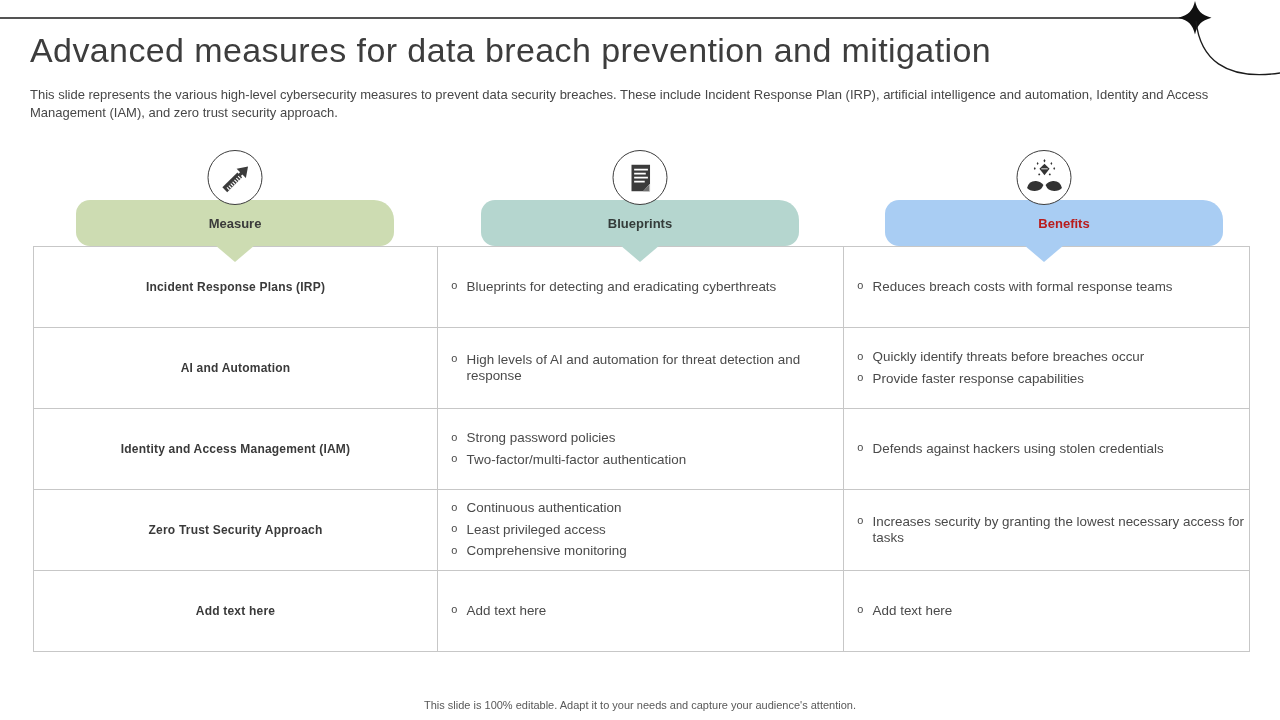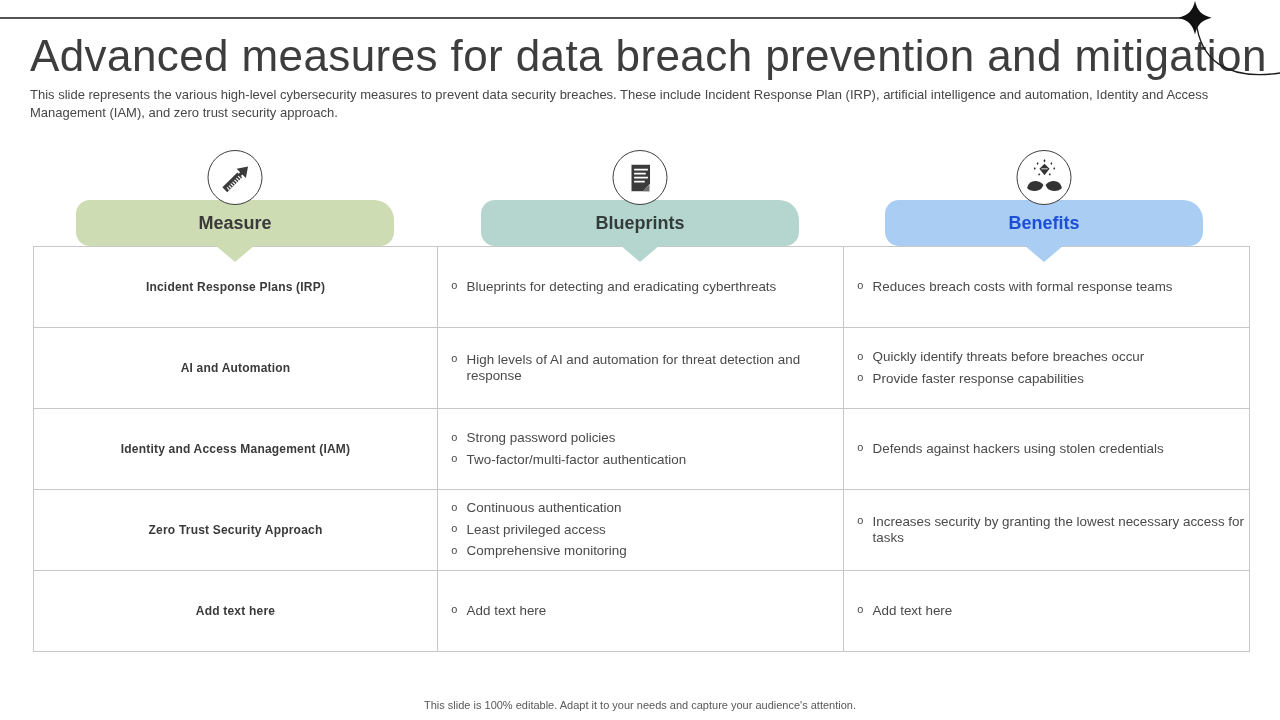--- a/index.html
+++ b/index.html
@@ -5,42 +5,42 @@
   html,body{margin:0;padding:0}
   body{
     width:1280px;height:720px;position:relative;overflow:hidden;
     background:#ffffff;font-family:"Liberation Sans",sans-serif;
   }
   
   .decor-svg{position:absolute;top:0;left:0;z-index:5;pointer-events:none}
   
   .slide-title{
     position:absolute;left:30px;top:31px;width:1230px;
-    font-size:44px;font-weight:400;letter-spacing:.4px;color:#3d3d3d;
+    font-size:34px;font-weight:400;letter-spacing:.4px;color:#3d3d3d;
     white-space:nowrap;
   }
   .slide-subtitle{
     position:absolute;left:30px;top:86px;width:1224px;
     font-size:13px;line-height:1.38;color:#474747;
   }
   
   .col-header{position:absolute;top:150px;width:318px;height:115px;z-index:2}
   .col-header.c0{left:76px}
   .col-header.c1{left:481px}
   .col-header.c2{left:885px}
   .icon-circle{
     position:absolute;left:50%;transform:translateX(-50%);top:0;
     width:53px;height:53px;border:1.7px solid #3d3d3d;border-radius:50%;
     background:#fff;display:flex;align-items:center;justify-content:center;z-index:3;
   }
   .tab{
     position:absolute;top:50px;left:0;width:318px;height:46px;
     border-radius:14px 20px 14px 14px;
     display:flex;align-items:center;justify-content:center;
-    font-weight:bold;font-size:18px;color:#383838;z-index:2;
+    font-weight:bold;font-size:13px;color:#383838;z-index:2;
   }
   .pointer{
     position:absolute;top:95px;left:50%;transform:translateX(-50%);
     width:0;height:0;border-left:20px solid transparent;
     border-right:20px solid transparent;border-top:17px solid #ccc;z-index:2;
   }
   
   .measures-table{
     position:absolute;left:33px;top:246px;width:1215px;
     border:1px solid #c7c7c7;background:#fff;z-index:1;
@@ -143,21 +143,21 @@
       <path d="M24.5 2.8 l.9 1.4 -.9 1.4 -.9 -1.4 Z"></path>
       <path d="M8.8 7.6 l.9 1.4 -.9 1.4 -.9 -1.4 Z"></path>
       <path d="M27.2 7.6 l.9 1.4 -.9 1.4 -.9 -1.4 Z"></path>
       <circle cx="13" cy="14.6" r=".9"></circle>
       <circle cx="23" cy="14.6" r=".9"></circle>
 
       <path d="M1.5 27.5 Q3 20.5 10 20.8 Q14.6 21.3 17 24.6 Q15 30 8.8 30.4 Q3.8 30.4 1.5 27.5 Z"></path>
       <path d="M34.5 27.5 Q33 20.5 26 20.8 Q21.4 21.3 19 24.6 Q21 30 27.2 30.4 Q32.2 30.4 34.5 27.5 Z"></path>
     </svg>
   </div>
-  <div class="tab" style="background: rgb(169, 205, 243); color: #1d4ed8;">
+  <div class="tab" style="background: rgb(169, 205, 243); color: #b91c1c; padding-left: 20px;">
     <span>Benefits</span>
   </div>
   <div class="pointer" style="border-top-color: rgb(169, 205, 243);"></div>
 </div>
 
 <div class="measures-table">
     <div class="trow">
       <div class="cell measure">Incident Response Plans (IRP)</div>
       <div class="cell bullets desc">
         <div class="bullet">

